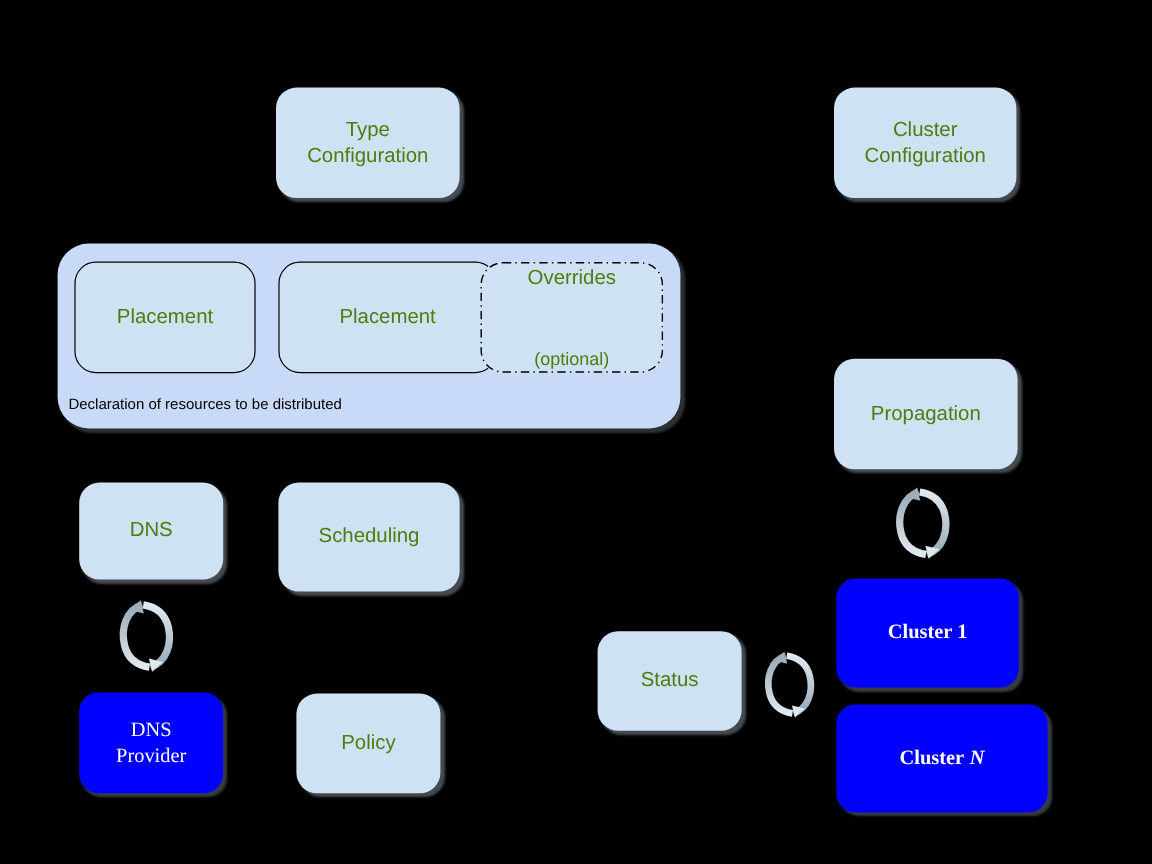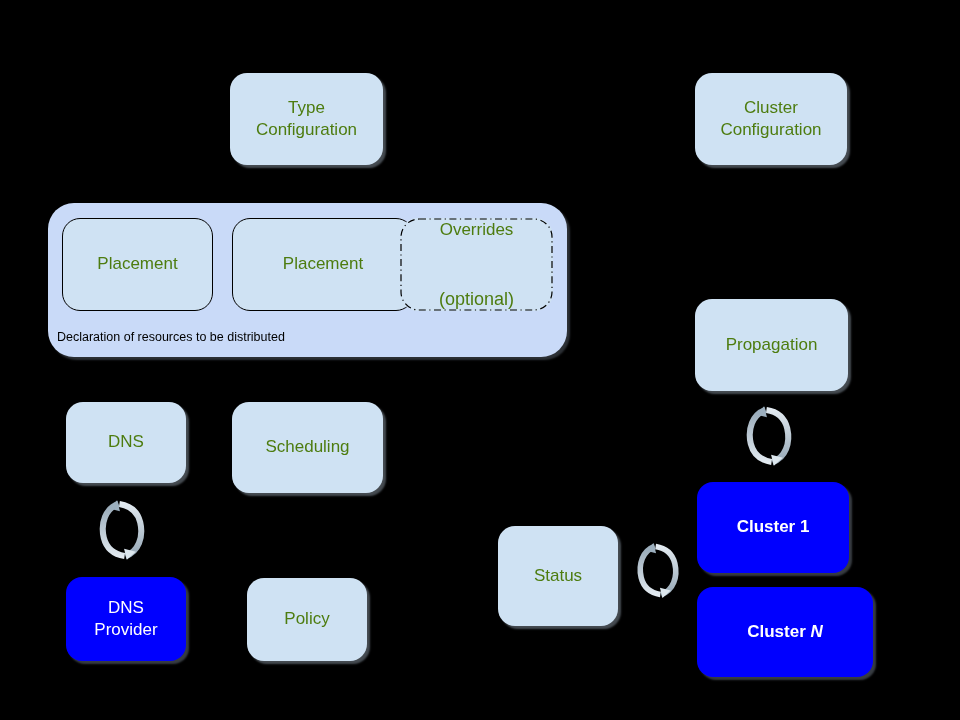--- a/index.html
+++ b/index.html
@@ -2,25 +2,25 @@
 <html><head>
 <meta charset="utf-8">
 <style>
   html,body{margin:0;padding:0;background:#000;}
   .stage{position:relative;width:960px;height:720px;background:#000;overflow:hidden;
          font-family:"Liberation Sans","DejaVu Sans",sans-serif;}
   .node{position:absolute;display:flex;flex-direction:column;align-items:center;justify-content:center;
         text-align:center;box-sizing:border-box;color:#4d7c0f;font-size:17px;line-height:1.32;}
   .light{background:#cfe2f3;border-radius:17px;box-shadow:3px 3px 2px rgba(125,136,148,0.55);}
   .inner{background:#cfe2f3;border:1.3px solid #000;border-radius:18px;box-shadow:none;}
-  .blue{background:#0000ff;color:#fff;border-radius:16px;box-shadow:3px 3px 2px rgba(110,120,132,0.5);}
+  .blue{background:#0000ff;color:#fff;border-radius:16px;box-shadow:3px 3px 2px rgba(110,120,132,0.5);font-family:Liberation Serif, serif;}
   .bold{font-weight:bold;}
   .group{position:absolute;background:#c9daf8;border-radius:26px;box-shadow:3px 3px 2px rgba(110,120,132,0.4);}
   .caption{position:absolute;left:57px;top:330px;font-size:12.5px;color:#000;line-height:1.2;}
-  .sub{font-size:18px;line-height:1.15;}
+  .sub{font-size:15px;line-height:1.15;}
   .overlay{position:absolute;left:0;top:0;pointer-events:none;}
   .syncicon{position:absolute;}
   em{font-style:italic;margin-left:0.28em;}
 </style>
 </head>
 <body>
 
 <div class="stage">
 
   <svg class="overlay" width="960" height="720" viewBox="0 0 960 720">
@@ -101,21 +101,21 @@
   </div>
 
   <div class="node light" style="left:247px;top:578px;width:120px;height:83px;">
     <div>Policy</div>
   </div>
 
   <div class="node light" style="left:695px;top:299px;width:153px;height:92px;">
     <div>Propagation</div>
   </div>
 
-  <div class="node light" style="left:498px;top:526px;width:120px;height:100px;">
+  <div class="node light" style="left:498px;top:526px;width:120px;height:83px;">
     <div>Status</div>
   </div>
 
   <div class="node blue bold" style="left:697px;top:482px;width:152px;height:91px;">
     <div>Cluster 1</div>
   </div>
 
   <div class="node blue bold" style="left:697px;top:587px;width:176px;height:90px;">
     <div>
       <span>Cluster</span><em>N</em>

